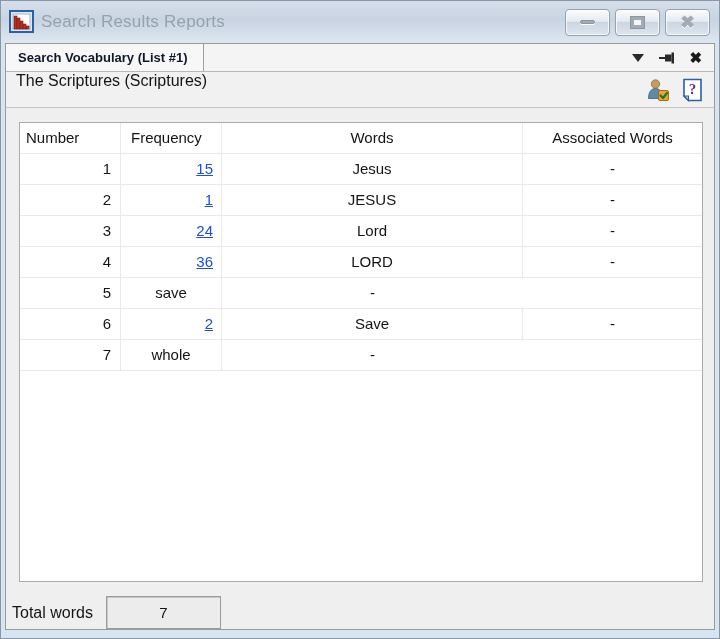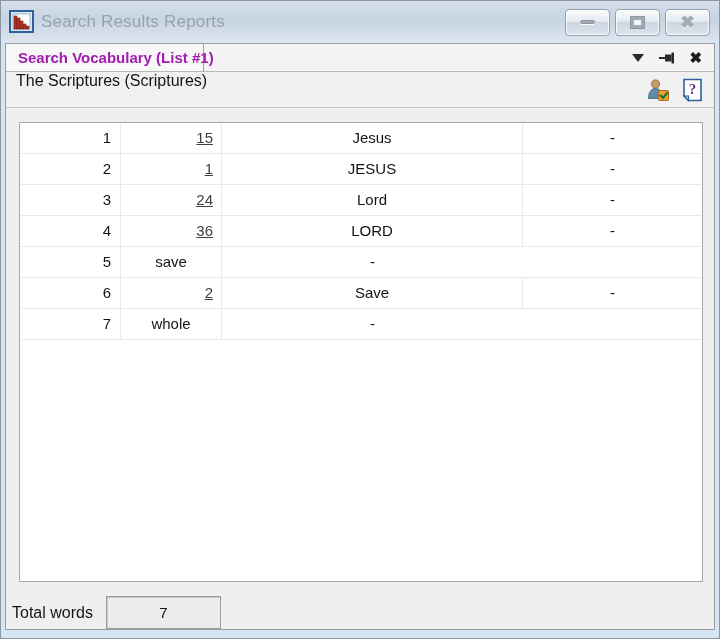--- a/index.html
+++ b/index.html
@@ -42,21 +42,21 @@
     position:absolute; left:4px; right:4px; top:42px; bottom:8px;
     background:#efefef; border:1px solid #9b9b9b;
     display:flex; flex-direction:column;
   }
 
   
   .tabbar { height:28px; background:#f4f4f4; border-bottom:1px solid #b9b9b9;
             display:flex; align-items:stretch; flex:0 0 auto; }
   .tab { width:198px; background:#f7f7f7; border-right:1px solid #9e9e9e;
          display:flex; align-items:center; padding-left:12px;
-         font-size:15px; font-weight:bold; color:#a21caf; white-space:nowrap; }
+         font-size:13px; font-weight:bold; color:#0f172a; white-space:nowrap; }
   .tabbar-spacer { flex:1 1 auto; }
   .tabbar-icons { display:flex; align-items:center; gap:14px; padding-right:12px; }
   .tab-ico { color:#1d1d1d; display:flex; align-items:center; justify-content:center; cursor:default; }
   .arrow-down { width:0; height:0; border-left:6px solid transparent;
                 border-right:6px solid transparent; border-top:8px solid #2a2a2a; }
   .tab-x { font-size:15px; font-weight:900; color:#1a1a1a; line-height:1; }
 
   
   .rep-header { height:36px; background:#f1f1f1; border-bottom:1px solid #c4c4c4;
                 display:flex; padding:0 10px; flex:0 0 auto; }
@@ -71,21 +71,21 @@
   .tr { display:grid; grid-template-columns:101px 101px 301px 1fr;
         height:31px; line-height:30px; border-bottom:1px solid #e9e9e9; flex:0 0 auto; }
   .tr > div { border-right:1px solid #e9e9e9; overflow:hidden; white-space:nowrap; }
   .tr > div:last-child { border-right:none; }
   .c-num  { text-align:right; padding-right:9px; }
   .c-freq { text-align:right; padding-right:8px; }
   .c-word { text-align:center; }
   .c-assoc{ text-align:center; }
   .th .c-num  { text-align:left; padding-left:6px; }
   .th .c-freq { text-align:left; padding-left:10px; }
-  .freq-link { color:#404040; text-decoration:underline; cursor:pointer; }
+  .freq-link { color:#1d4ed8; text-decoration:underline; cursor:pointer; }
   .tbl-filler { flex:1 1 auto; }
 
   
   .footer { height:33px; flex:0 0 auto; display:flex; align-items:center; padding-left:6px; }
   .footer-label { font-size:16px; color:#141414; white-space:nowrap; }
   .total-box { width:115px; height:33px; margin-left:13px;
                background:#ececec; border:1px solid #9c9c9c;
                box-shadow:inset 1px 1px 0 #c7c7c7;
                display:flex; align-items:center; justify-content:center;
                font-size:15px; color:#141414; }
@@ -159,20 +159,26 @@
             <path d="M2 1.5 H19 V22.5 H6.5 L2 18 Z" fill="#ffffff" stroke="#2e5f9e" stroke-width="1.6"></path>
             <path d="M2 18 L6.5 18 L6.5 22.5 Z" fill="#c9d9ec" stroke="#2e5f9e" stroke-width="1.2"></path>
             <text x="10.5" y="16" text-anchor="middle" font-family="'Liberation Serif',serif" font-size="15" font-weight="bold" fill="#6b2d91">?</text>
           </svg>
         </span>
       </span>
     </div>
 
     <div class="main">
       <div class="tbl">
+        <div class="tr th">
+          <div class="c-num">Number</div>
+          <div class="c-freq">Frequency</div>
+          <div class="c-word">Words</div>
+          <div class="c-assoc">Associated Words</div>
+        </div>
         <div>
   <div class="tr">
     <div class="c-num">1</div>
     <div class="c-freq">
       <span class="freq-link">15</span>
     </div>
     <div class="c-word">Jesus</div>
     <div class="c-assoc">-</div>
   </div>
 

